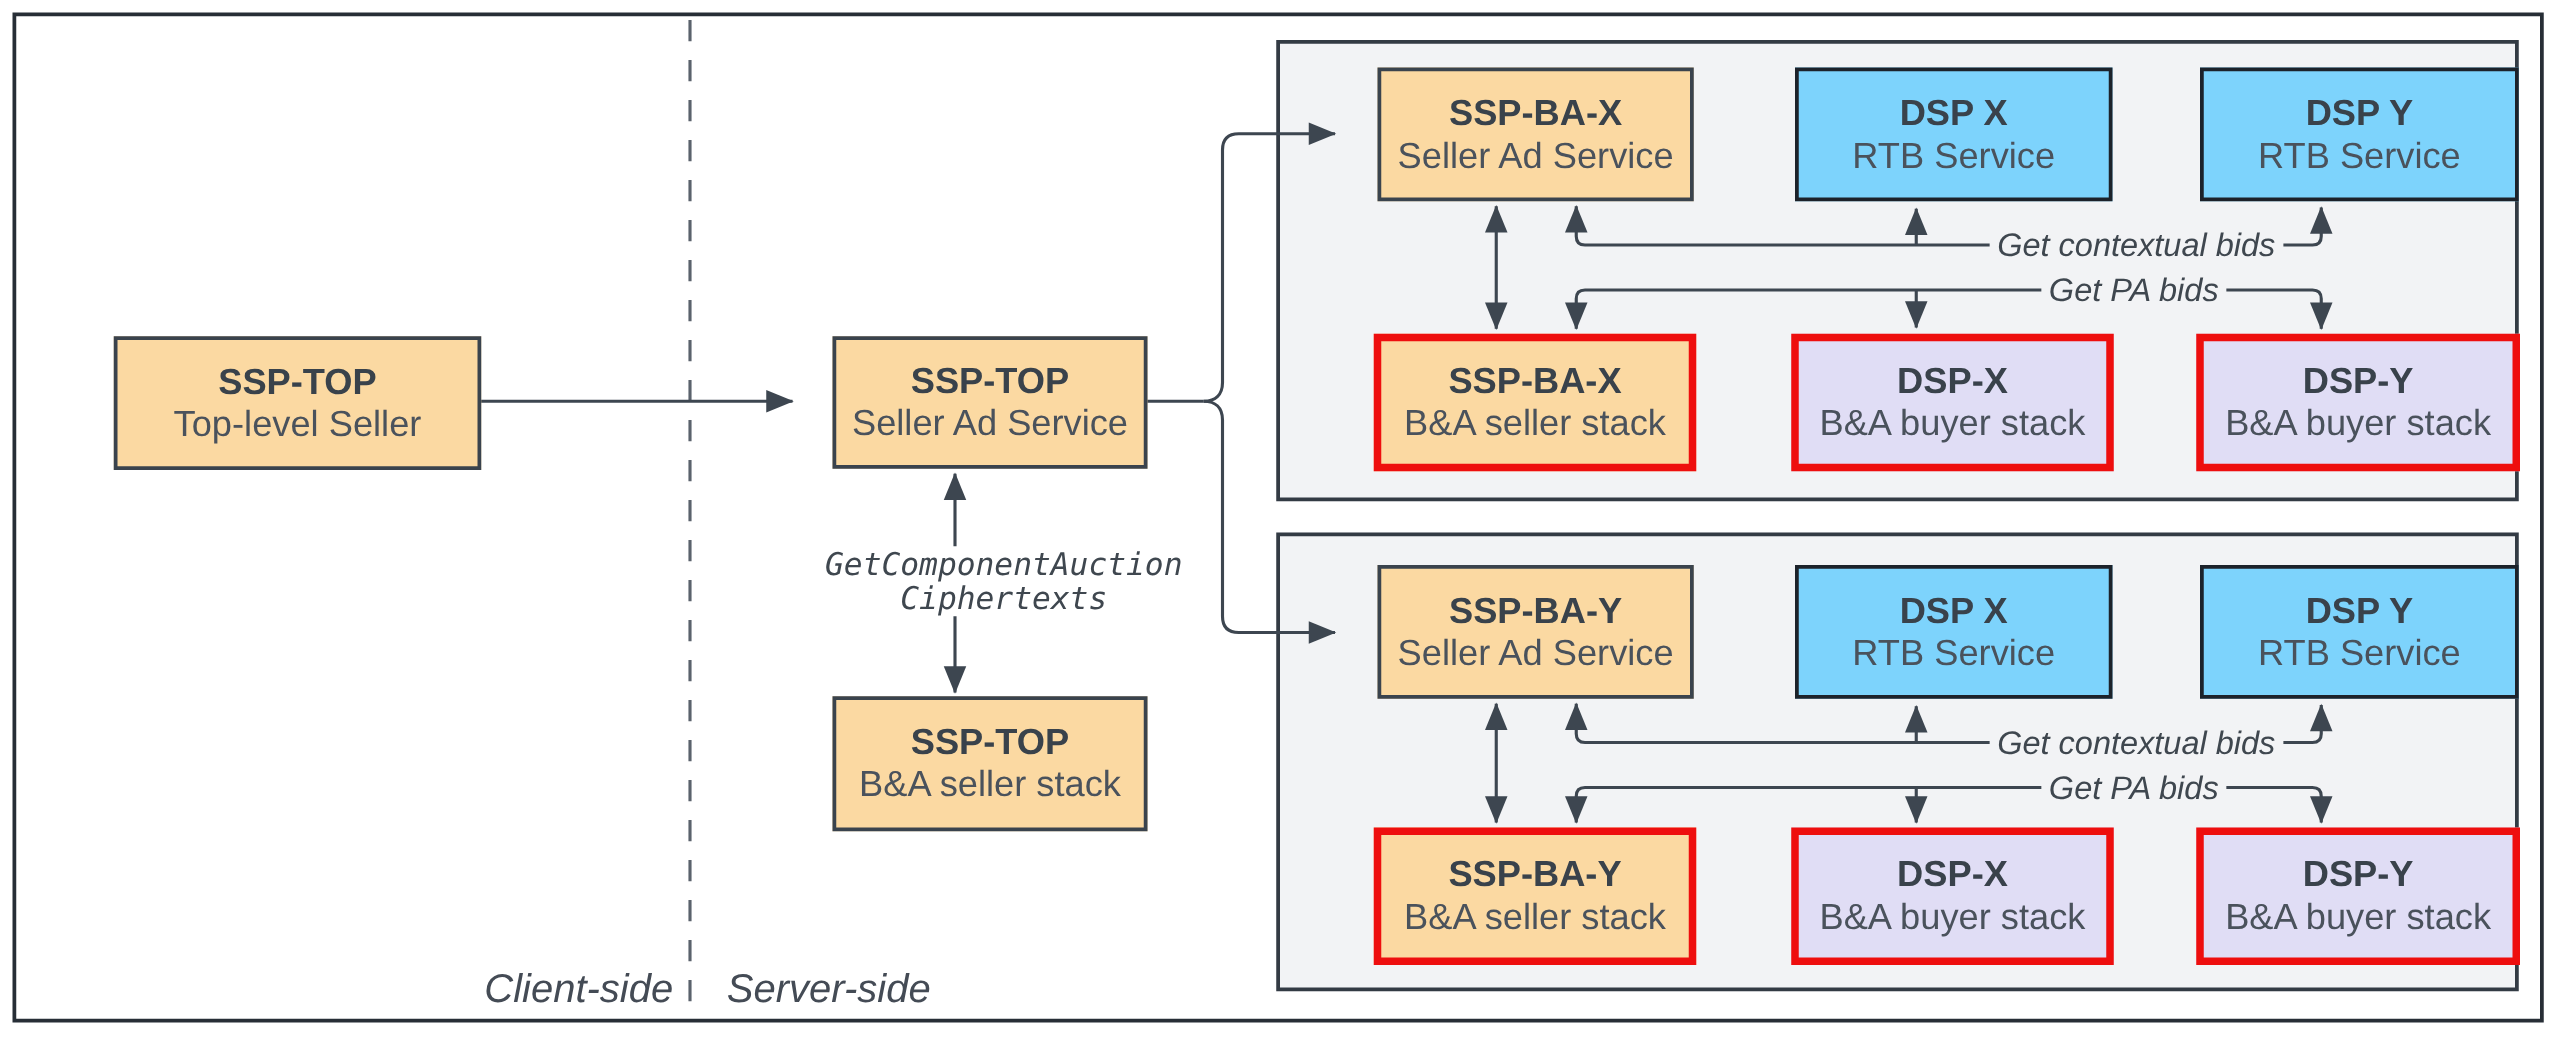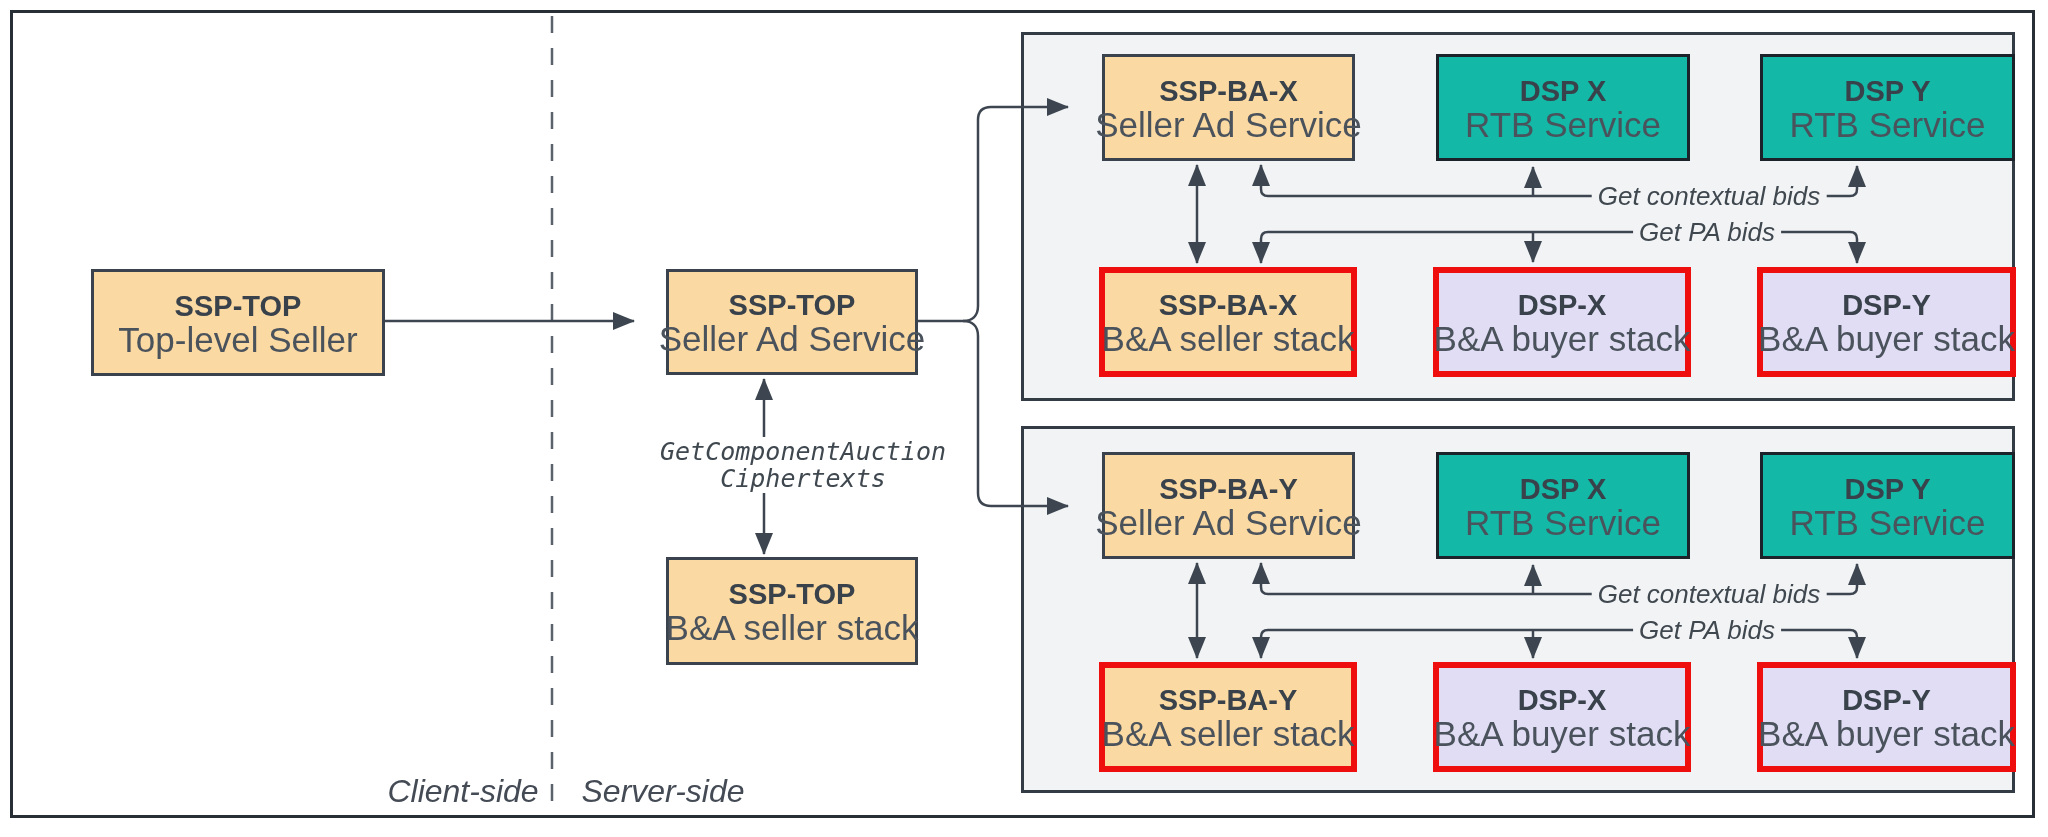--- a/index.html
+++ b/index.html
@@ -14,23 +14,23 @@
   .panel{
     position:absolute;background:#f2f3f5;border:3px solid #333b44;
     box-sizing:border-box;z-index:1;
   }
   svg.wires{position:absolute;left:0;top:0;z-index:2;pointer-events:none;}
   .node{
     position:absolute;display:flex;flex-direction:column;align-items:center;justify-content:center;
     box-sizing:border-box;text-align:center;z-index:3;margin-left:28px;
   }
   .node .t{font-weight:bold;font-size:29px;line-height:34px;color:#39424b;white-space:nowrap;}
-  .node .s{font-size:35px;line-height:34px;color:#4a525c;white-space:nowrap;}
+  .node .s{font-size:29px;line-height:34px;color:#4a525c;white-space:nowrap;}
   .orange{background:#fbd9a2;border:3px solid #3a434d;}
-  .lav{background:#14b8a6;border:3px solid #1c222a;}
+  .lav{background:#7dd3fc;border:3px solid #1c222a;}
   .tee{border:6px solid #ee0e0e;}
   .tee.orange-fill{background:#fbd9a2;}
   .tee.lav-fill{background:#e0ddf5;}
   .elabel{
     position:absolute;transform:translate(-50%,-50%);
     font-style:italic;font-size:26px;line-height:28px;color:#3f474f;
     white-space:nowrap;text-align:center;z-index:4;
   }
   .onwhite{background:#ffffff;padding:1px 5px;}
   .onpanel{background:#f2f3f5;padding:0 6px;}

